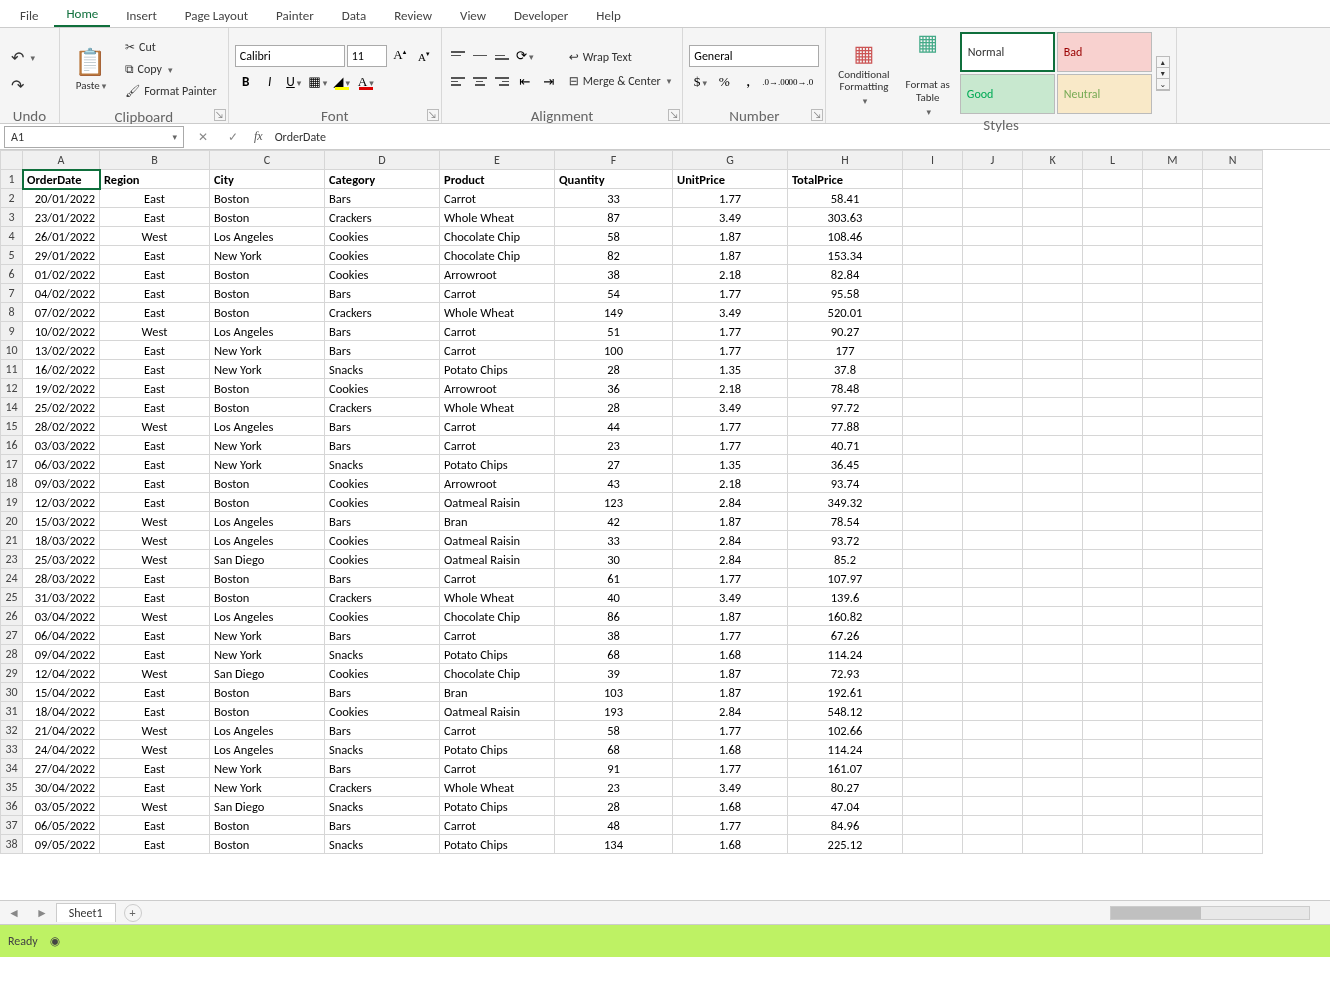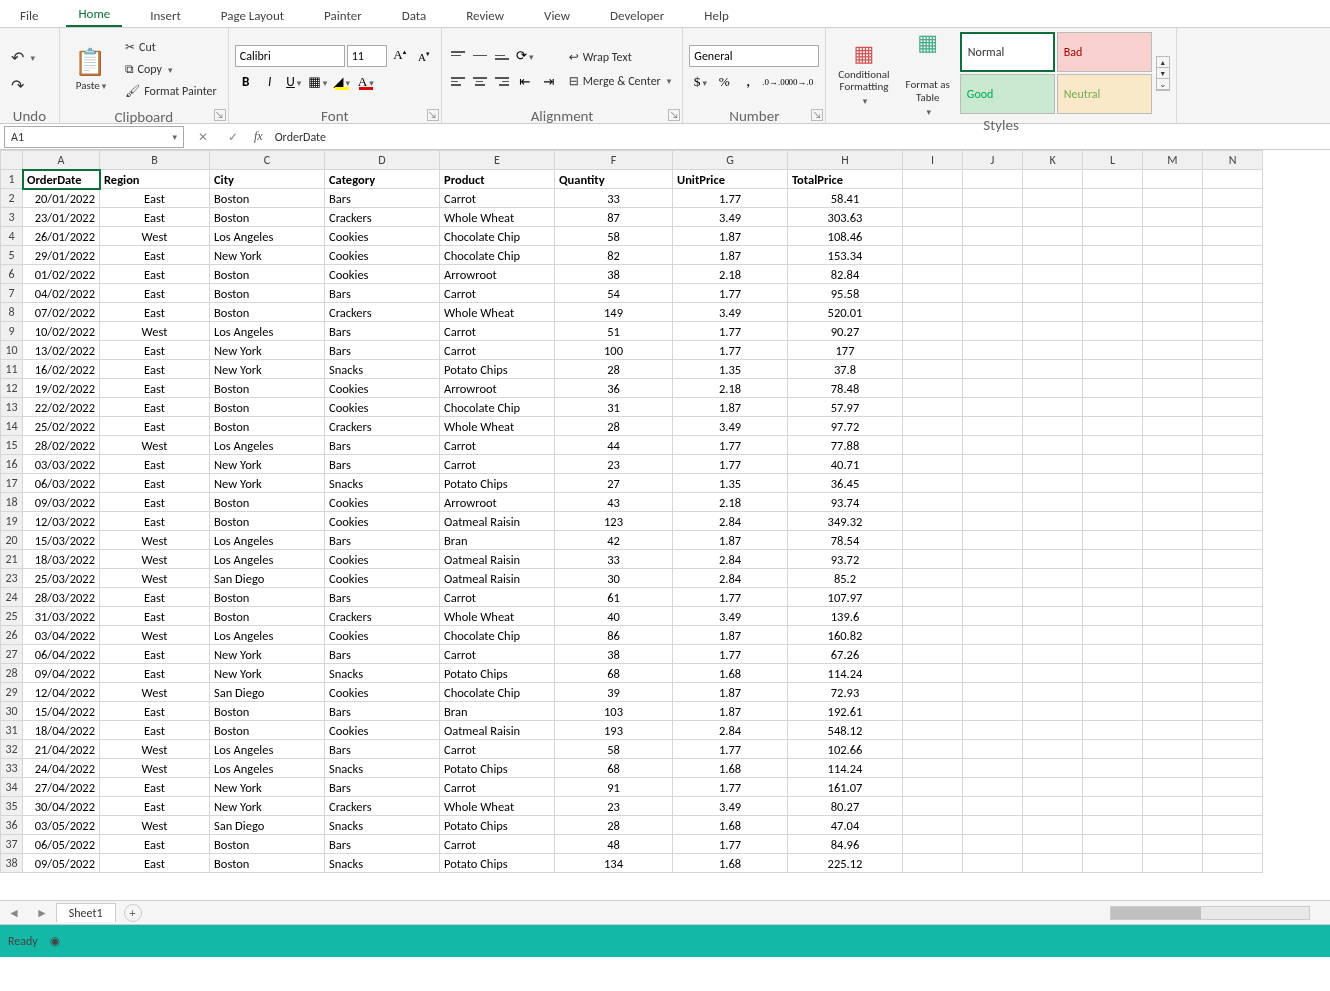--- a/index.html
+++ b/index.html
@@ -1,19 +1,19 @@
 <!DOCTYPE html>
 <html><head>
 <meta charset="utf-8">
 <style>
 * { margin: 0; padding: 0; box-sizing: border-box; font-family: "Segoe UI", Calibri, Arial, sans-serif; }
 body { background: #fff; font-size: 12px; color: #333; overflow: hidden; width: 1330px; height: 991px; }
 
 
-.tabs { height: 28px; display: flex; align-items: flex-end; padding: 0 8px; background: #fff; border-bottom: 1px solid #ccc; font-size: 13px; gap: 16px; }
+.tabs { height: 28px; display: flex; align-items: flex-end; padding: 0 8px; background: #fff; border-bottom: 1px solid #ccc; font-size: 13px; gap: 4px; }
 .tab { padding: 4px 12px; cursor: pointer; color: #444; }
 .tab.active { color: #0f6f3c; border-bottom: 2px solid #0f6f3c; }
 
 
 .ribbon { background: #f5f5f5; border-bottom: 1px solid #ccc; height: 96px; display: flex; align-items: stretch; font-size: 12px; position: relative; }
 .group { border-right: 1px solid #d8d8d8; padding: 4px 6px 2px 6px; display: flex; flex-direction: column; position: relative; }
 .group-body { flex: 1; display: flex; align-items: center; gap: 4px; }
 .group-label { text-align: center; font-size: 15px; color: #666; padding: 2px 0 0 0; height: 16px; }
 .group-launcher { position: absolute; right: 2px; bottom: 2px; width: 12px; height: 12px; font-size: 10px; color: #888; border: 1px solid #bbb; line-height: 10px; text-align: center; cursor: pointer; }
 .btn-col { display: flex; flex-direction: column; gap: 2px; align-items: flex-start; }
@@ -79,21 +79,21 @@
 
 
 .sheettabs { height: 24px; border-top: 1px solid #ccc; display: flex; align-items: center; background: #f5f5f5; font-size: 12px; position: relative; }
 .st-nav { padding: 0 8px; color: #888; cursor: pointer; }
 .st-tab { background: #fff; border: 1px solid #ccc; border-bottom: none; padding: 2px 12px; cursor: pointer; }
 .st-add { margin-left: 8px; width: 18px; height: 18px; border: 1px solid #ccc; border-radius: 50%; text-align: center; line-height: 16px; cursor: pointer; color: #666; }
 .h-scroll { position: absolute; right: 20px; bottom: 4px; width: 200px; height: 14px; background: #e8e8e8; border: 1px solid #ccc; }
 .h-thumb { position: absolute; left: 0; top: 0; width: 90px; height: 100%; background: #c0c0c0; }
 
 
-.statusbar { height: 22px; background: #14b8a6; border-top: 1px solid #ccc; display: flex; align-items: center; padding: 16px 8px; font-size: 12px; color: #444; gap: 12px; }
+.statusbar { height: 22px; background: #bef264; border-top: 1px solid #ccc; display: flex; align-items: center; padding: 16px 8px; font-size: 12px; color: #444; gap: 12px; }
 </style>
 </head>
 <body>
 
 <div class="tabs" id="tabs-row">
     <div class="tab">File</div>
     <div class="tab active">Home</div>
     <div class="tab">Insert</div>
     <div class="tab">Page Layout</div>
     <div class="tab">Painter</div>
@@ -520,37 +520,20 @@
           <td class="c-center">2.18</td>
           <td class="c-center">78.48</td>
           <td></td>
           <td></td>
           <td></td>
           <td></td>
           <td></td>
           <td></td>
         </tr>
         <tr>
-          <th class="rowhdr">13</th>
-          <td class="c-right">22/02/2022</td>
-          <td class="c-center">East</td>
-          <td>Boston</td>
-          <td>Cookies</td>
-          <td>Chocolate Chip</td>
-          <td class="c-center">31</td>
-          <td class="c-center">1.87</td>
-          <td class="c-center">57.97</td>
-          <td></td>
-          <td></td>
-          <td></td>
-          <td></td>
-          <td></td>
-          <td></td>
-        </tr>
-        <tr>
           <th class="rowhdr">14</th>
           <td class="c-right">25/02/2022</td>
           <td class="c-center">East</td>
           <td>Boston</td>
           <td>Crackers</td>
           <td>Whole Wheat</td>
           <td class="c-center">28</td>
           <td class="c-center">3.49</td>
           <td class="c-center">97.72</td>
           <td></td>

